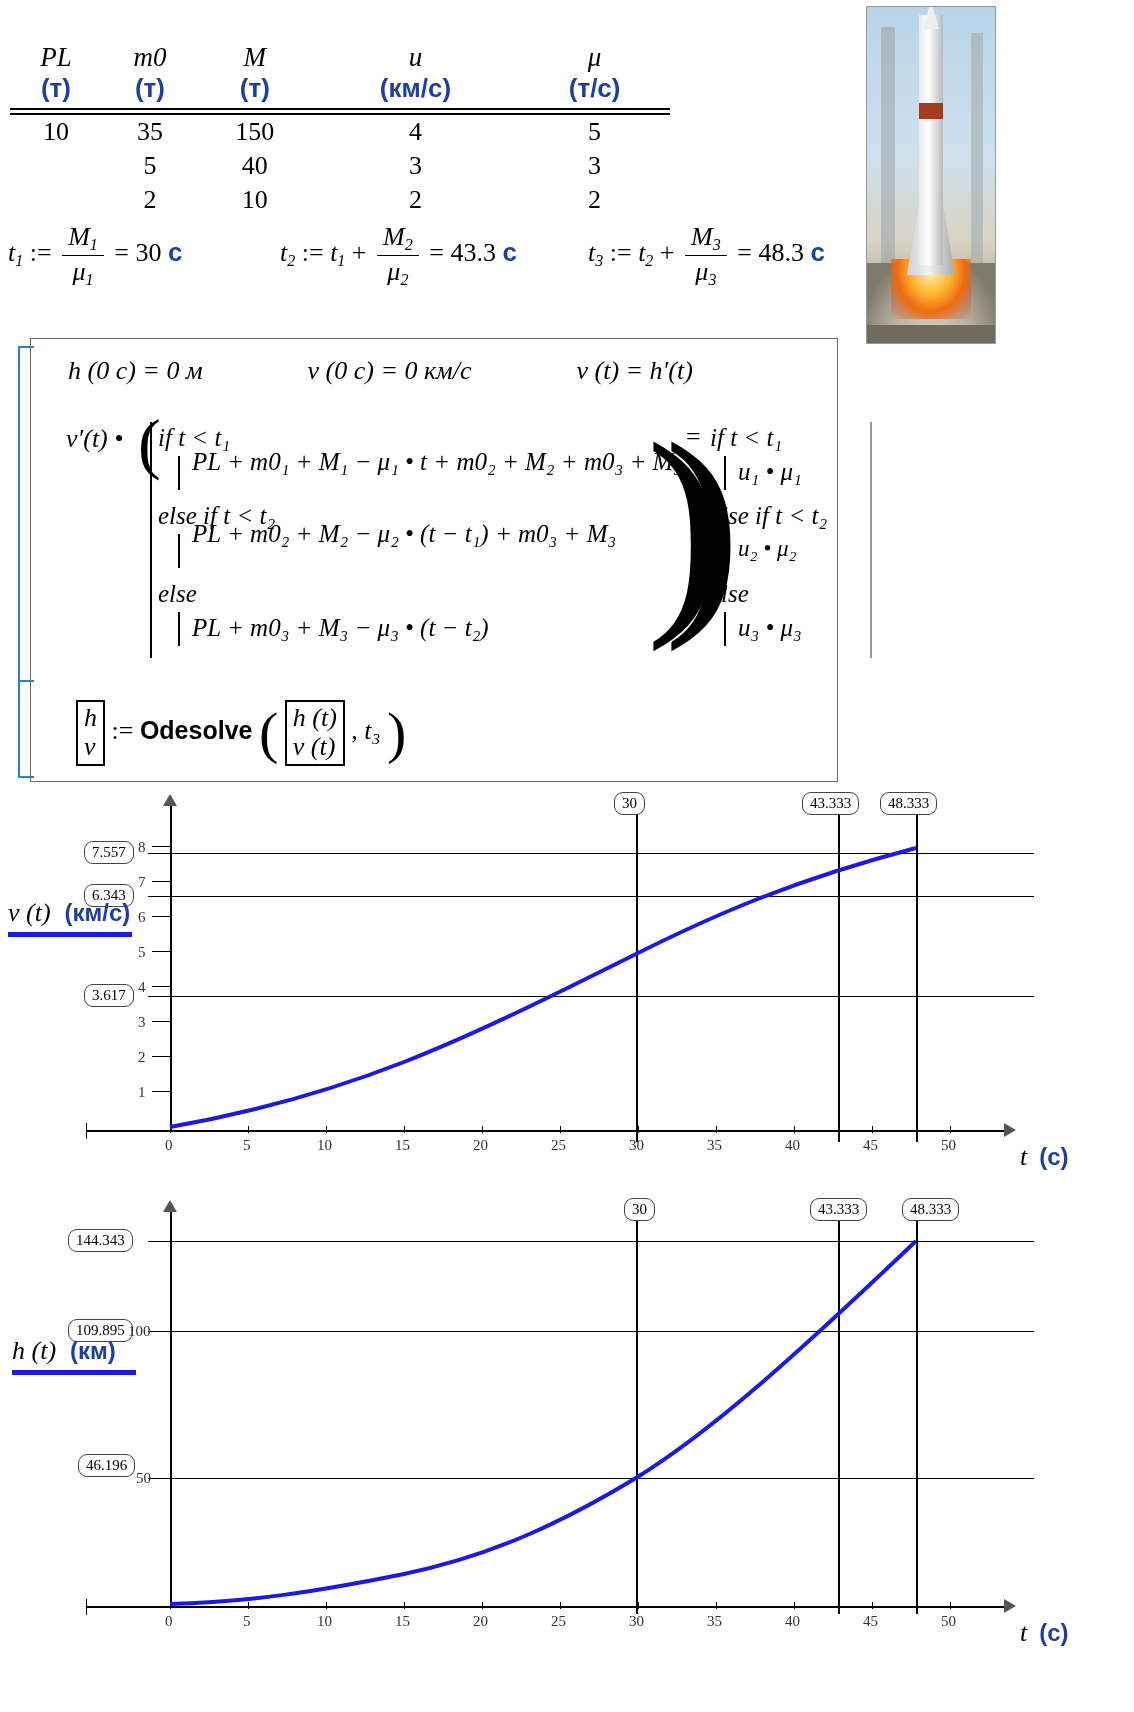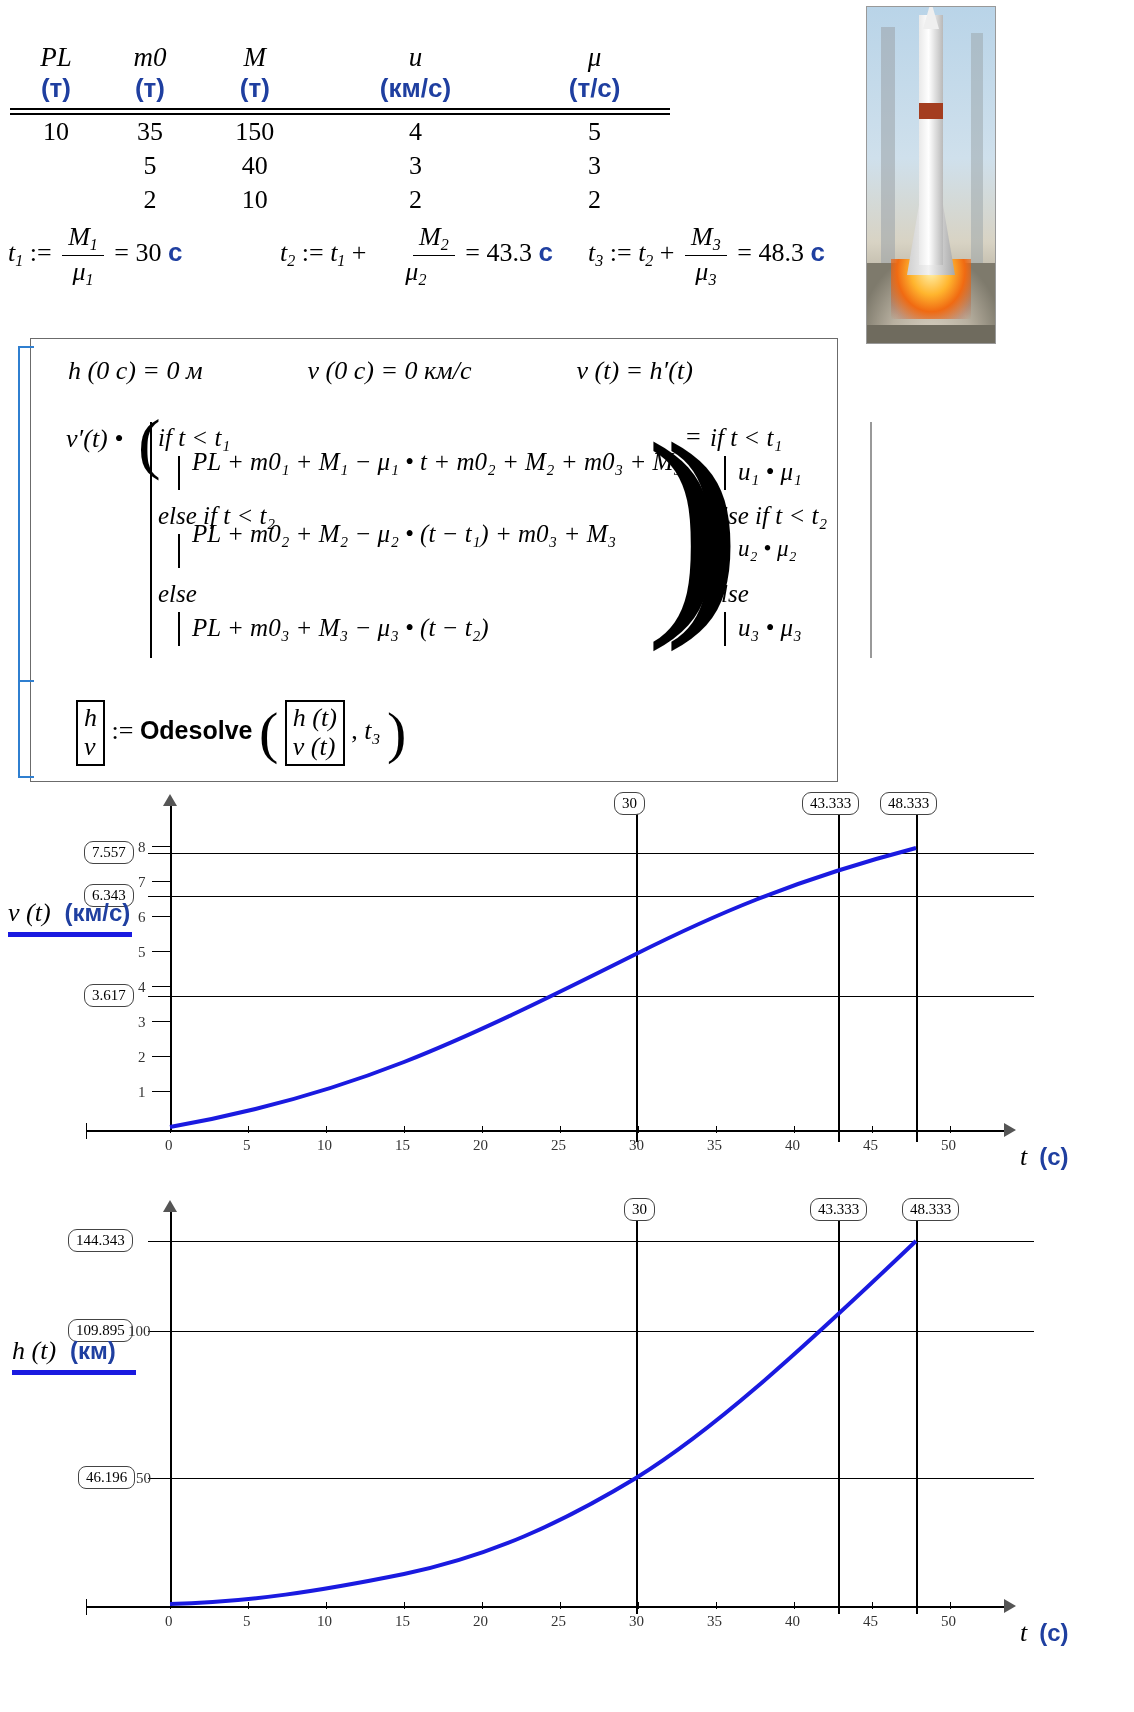--- a/index.html
+++ b/index.html
@@ -151,21 +151,21 @@
   <span>30</span>
   <span class="cyr">с</span>
 </div>
 
 <div class="abs trow fs26" style="left:280px;">
   <span class="it">t</span><sub class="sm">2</sub>
   <span>:=</span>
   <span class="it">t</span><sub class="sm">1</sub>
   <span>+</span>
   <span class="tfrac">
-    <span class="num it" style="display:block;margin-left:36px;"><span>M</span><sub class="sm">2</sub></span>
+    <span class="num it" style="display:block;"><span>M</span><sub class="sm">2</sub></span>
     <span class="den it" style="display:block;"><span>μ</span><sub class="sm">2</sub></span>
   </span>
   <span>=</span>
   <span>43.3</span>
   <span class="cyr">с</span>
 </div>
 
 <div class="abs trow fs26" style="left:588px;">
   <span class="it">t</span><sub class="sm">3</sub>
   <span>:=</span>
@@ -344,21 +344,21 @@
   <div class="vline" style="left:636px;top:32px;height:396px;"></div>
   <div class="vline" style="left:838px;top:32px;height:396px;"></div>
   <div class="vline" style="left:916px;top:32px;height:396px;"></div>
 
   <div class="tag" style="left:624px;top:12px;">30</div>
   <div class="tag" style="left:810px;top:12px;">43.333</div>
   <div class="tag" style="left:902px;top:12px;">48.333</div>
 
   <div class="tag" style="left:68px;top:43px;">144.343</div>
   <div class="tag" style="left:68px;top:133px;">109.895</div>
-  <div class="tag" style="left:78px;top:280px;border-radius:8px;">46.196</div>
+  <div class="tag" style="left:78px;top:268px;">46.196</div>
 
   <div class="abs" style="left:158px;top:145px;width:14px;height:1.4px;background:#000;"></div>
   <div class="ticklbl" style="left:128px;top:137px;">100</div>
   <div class="abs" style="left:158px;top:292px;width:14px;height:1.4px;background:#000;"></div>
   <div class="ticklbl" style="left:136px;top:284px;">50</div>
 
   <div class="tick" style="left:170px;top:416px;"></div>
     <div class="ticklbl" style="left:165px;top:427px;">0</div>
   <div class="tick" style="left:248px;top:416px;"></div>
     <div class="ticklbl" style="left:243px;top:427px;">5</div>

